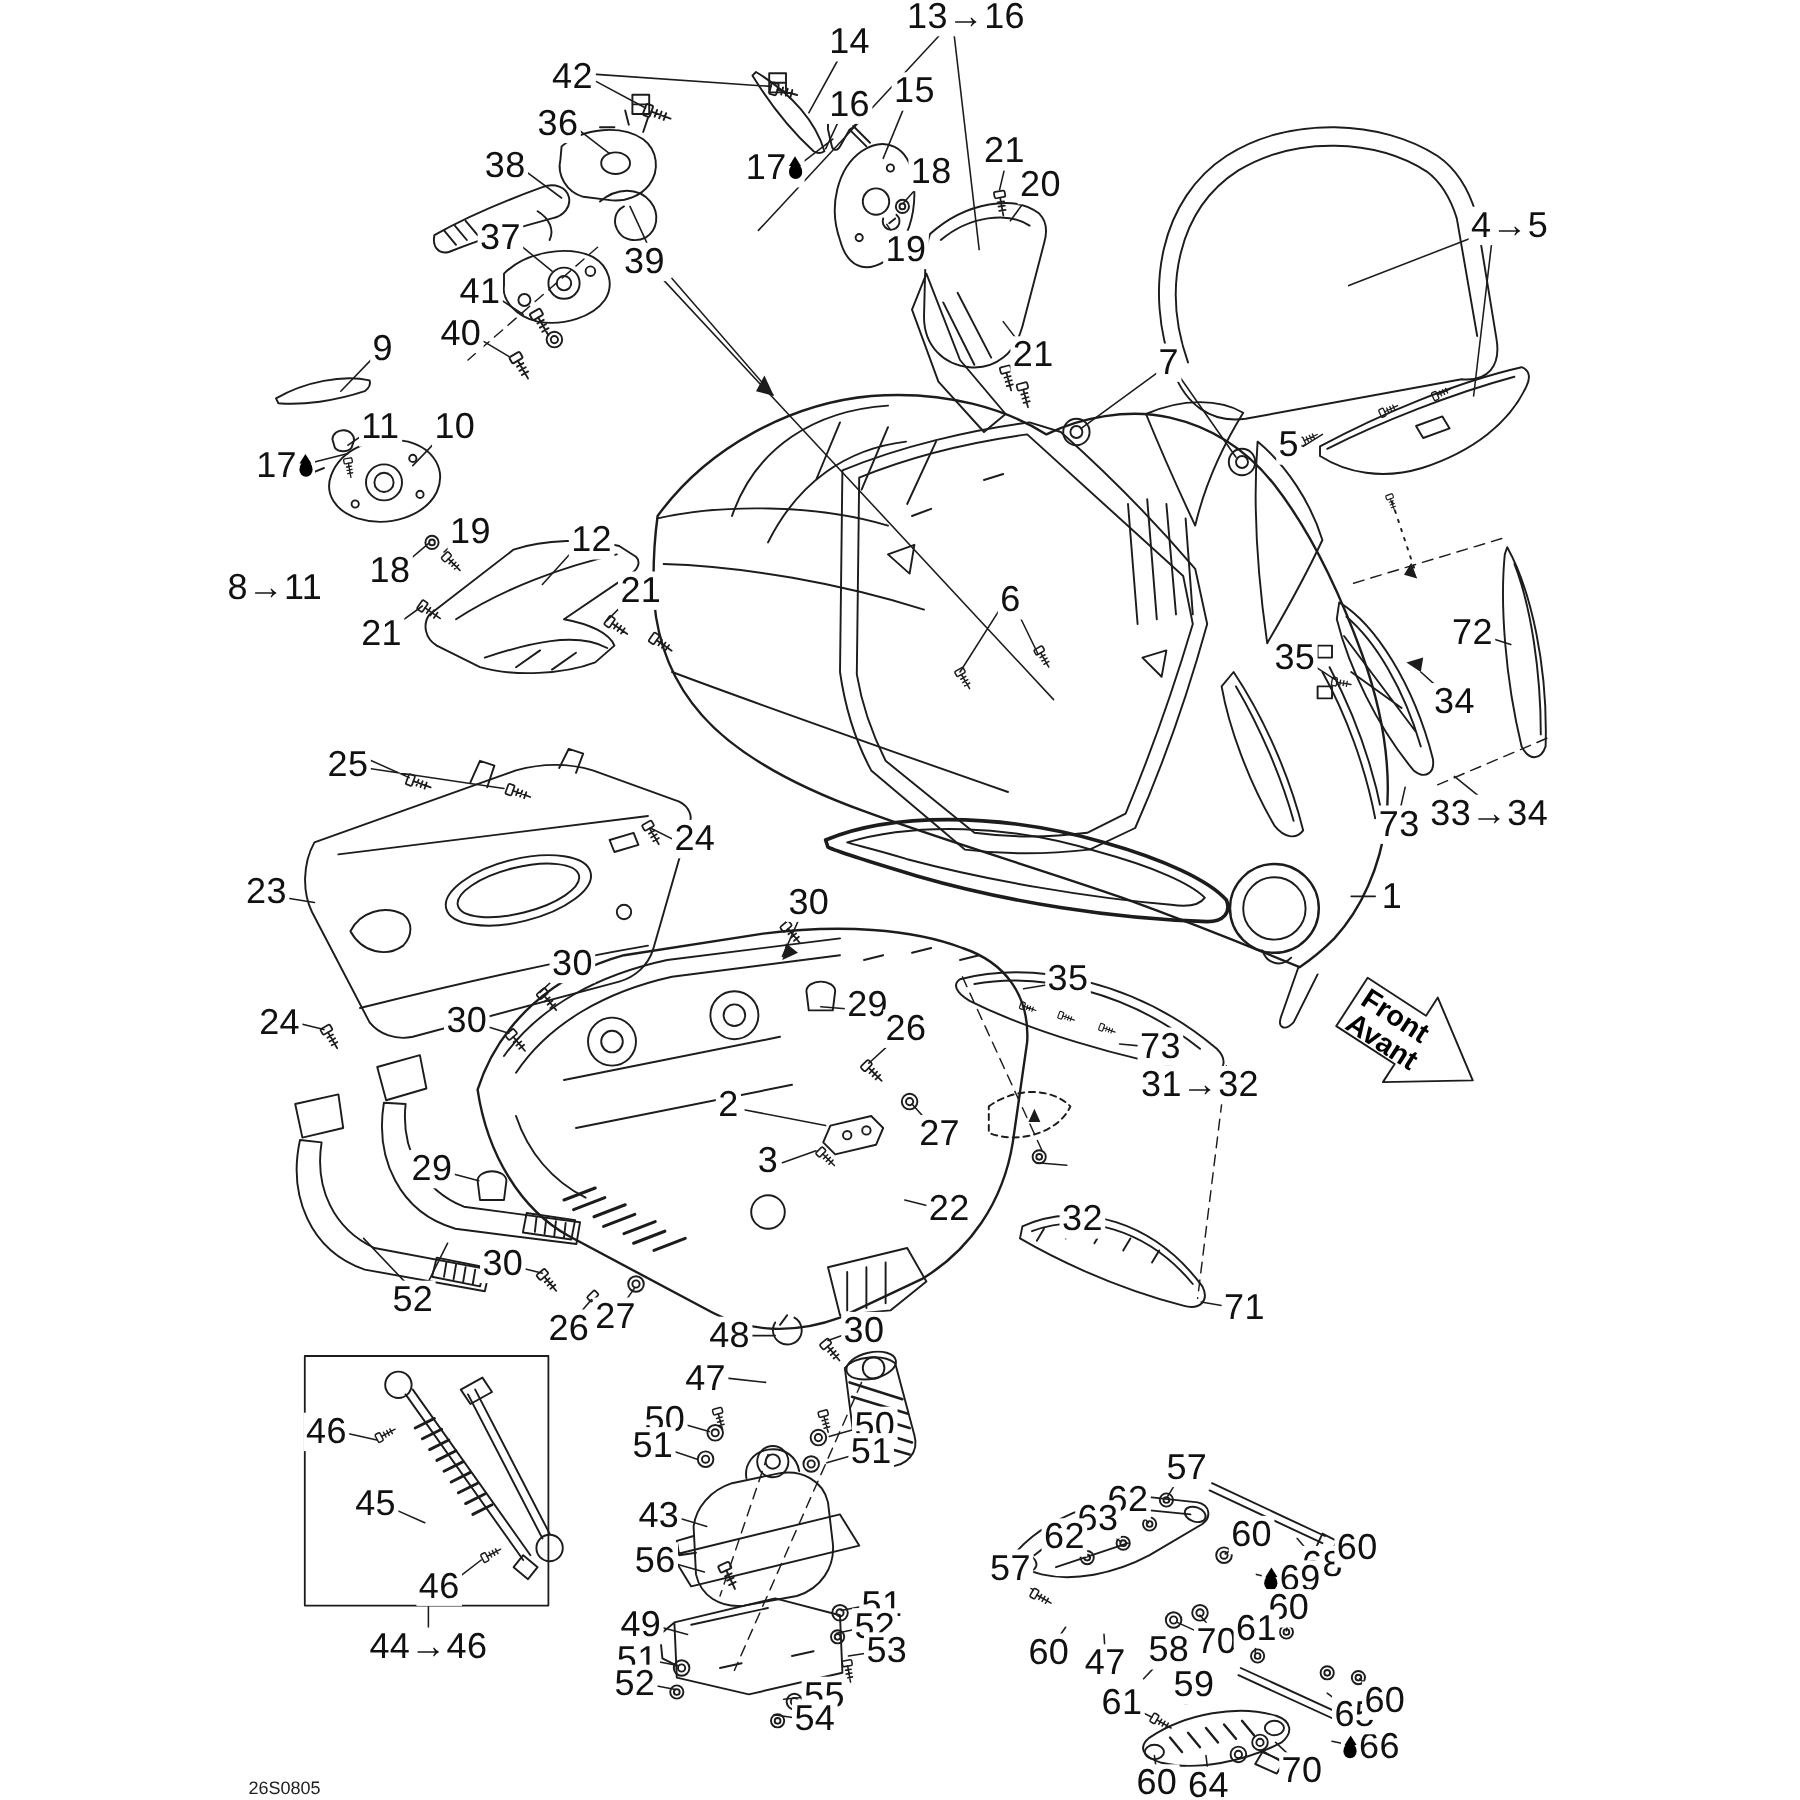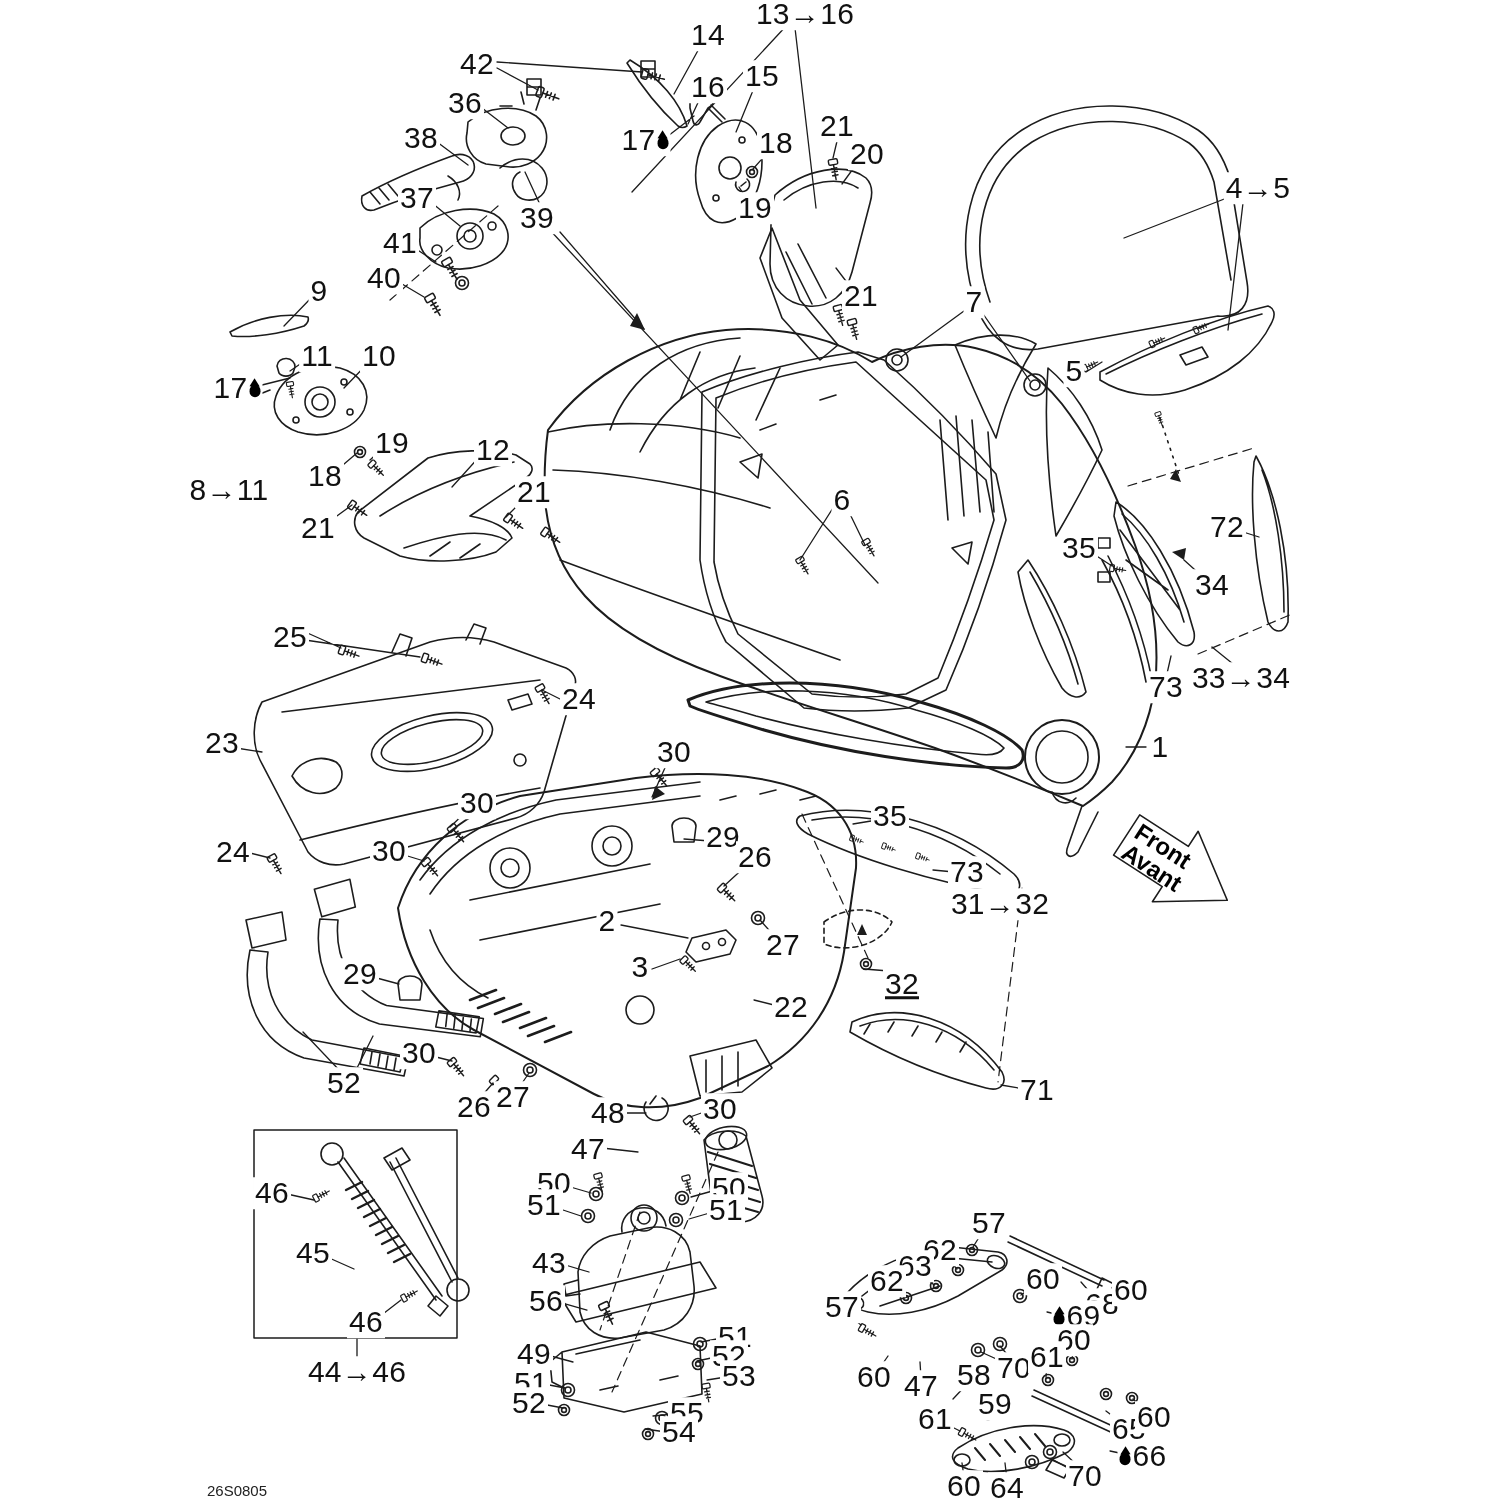--- a/index.html
+++ b/index.html
@@ -506,21 +506,21 @@
       </div>
       <div class="callout" style="left: 890px; top: 816px;">
         <span>35</span>
       </div>
       <div class="callout" style="left: 967px; top: 872px;">
         <span>73</span>
       </div>
       <div class="callout" style="left: 1000px; top: 904px;">
         <span>31→32</span>
       </div>
-      <div class="callout" style="left: 902px; top: 984px; text-decoration: underline;">
+      <div class="callout" style="left: 902px; top: 1016px;">
         <span>32</span>
       </div>
       <div class="callout" style="left: 1037px; top: 1090px;">
         <span>71</span>
       </div>
       <div class="callout" style="left: 272px; top: 1193px;">
         <span>46</span>
       </div>
       <div class="callout" style="left: 313px; top: 1253px;">
         <span>45</span>

